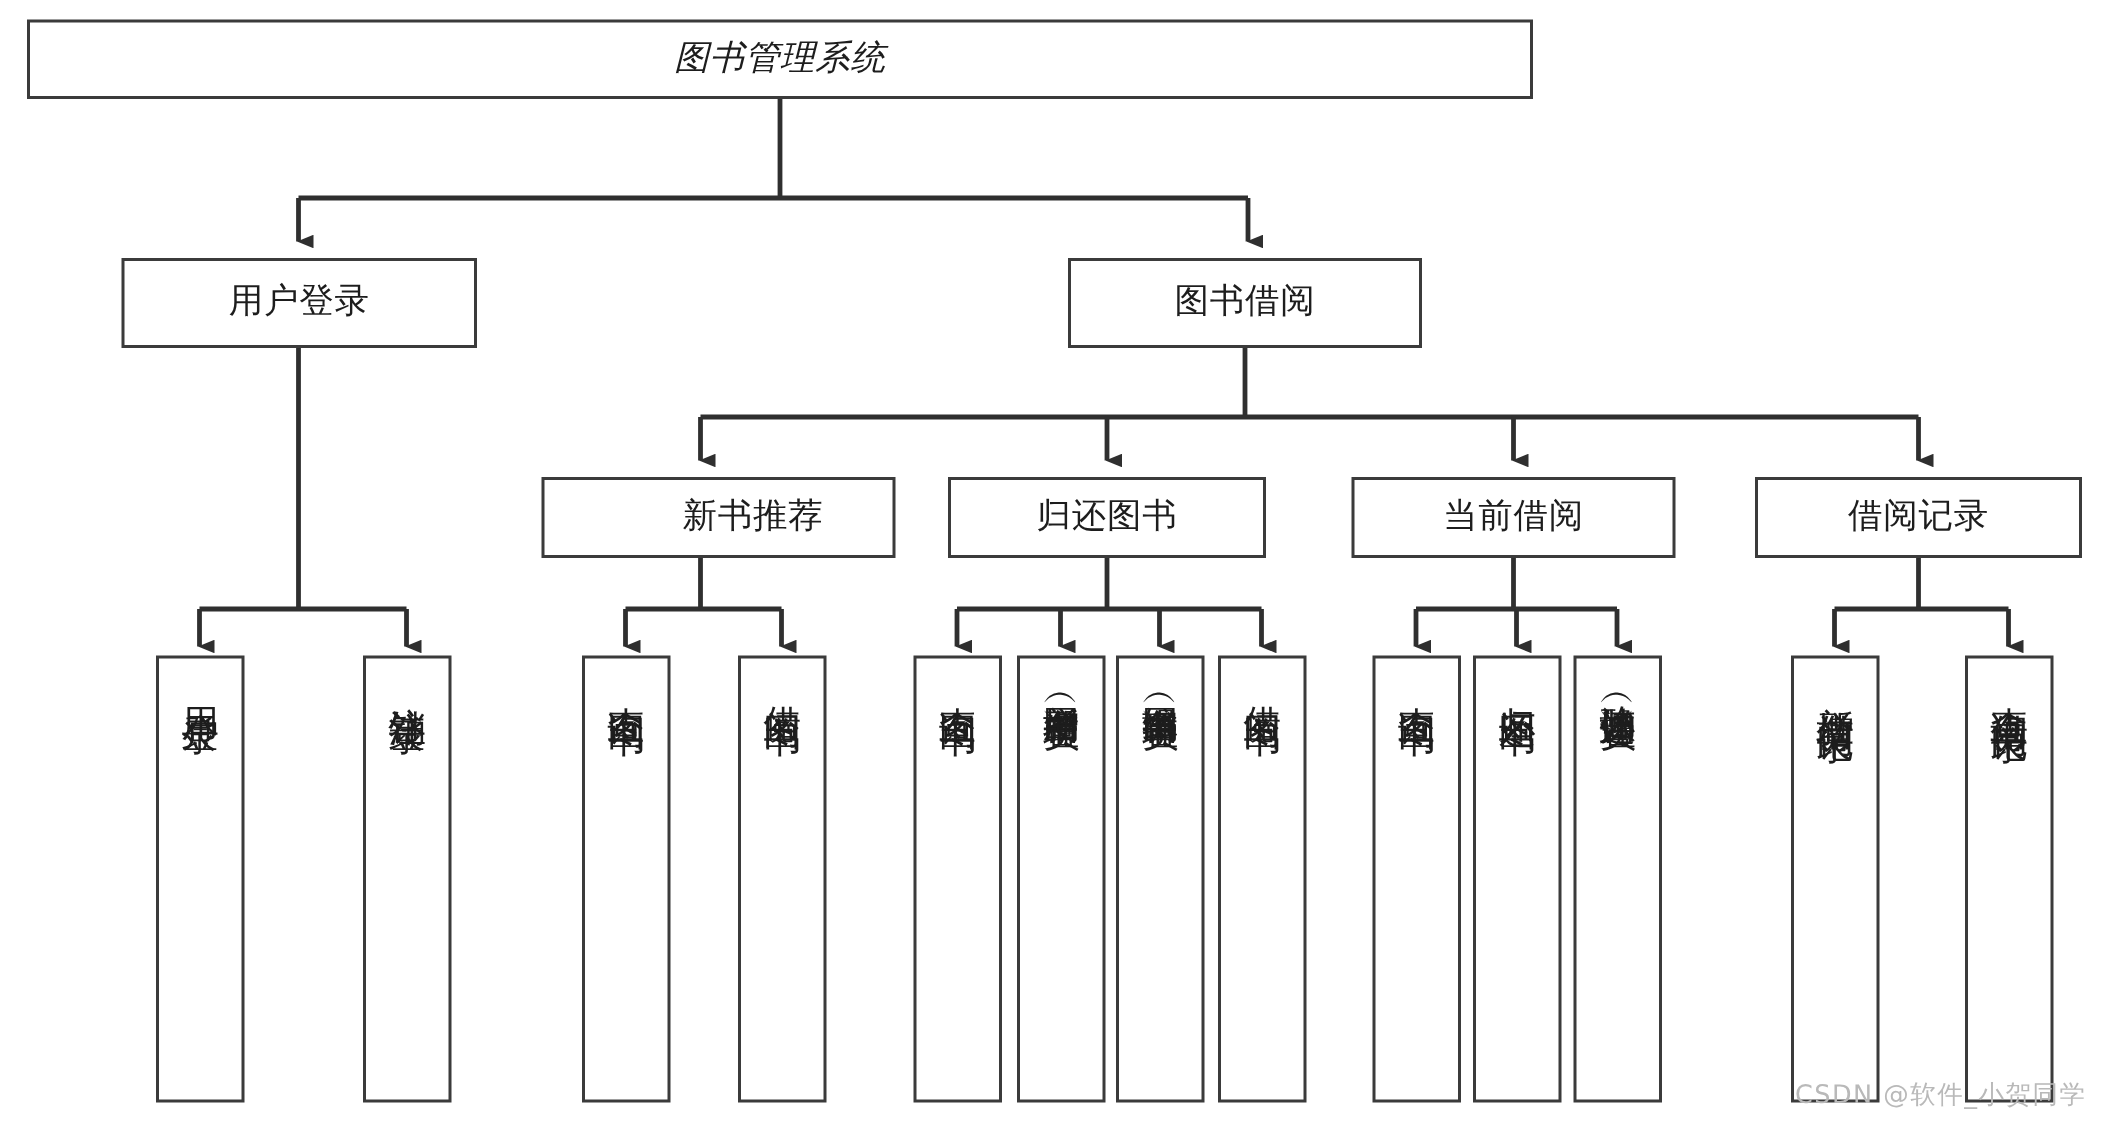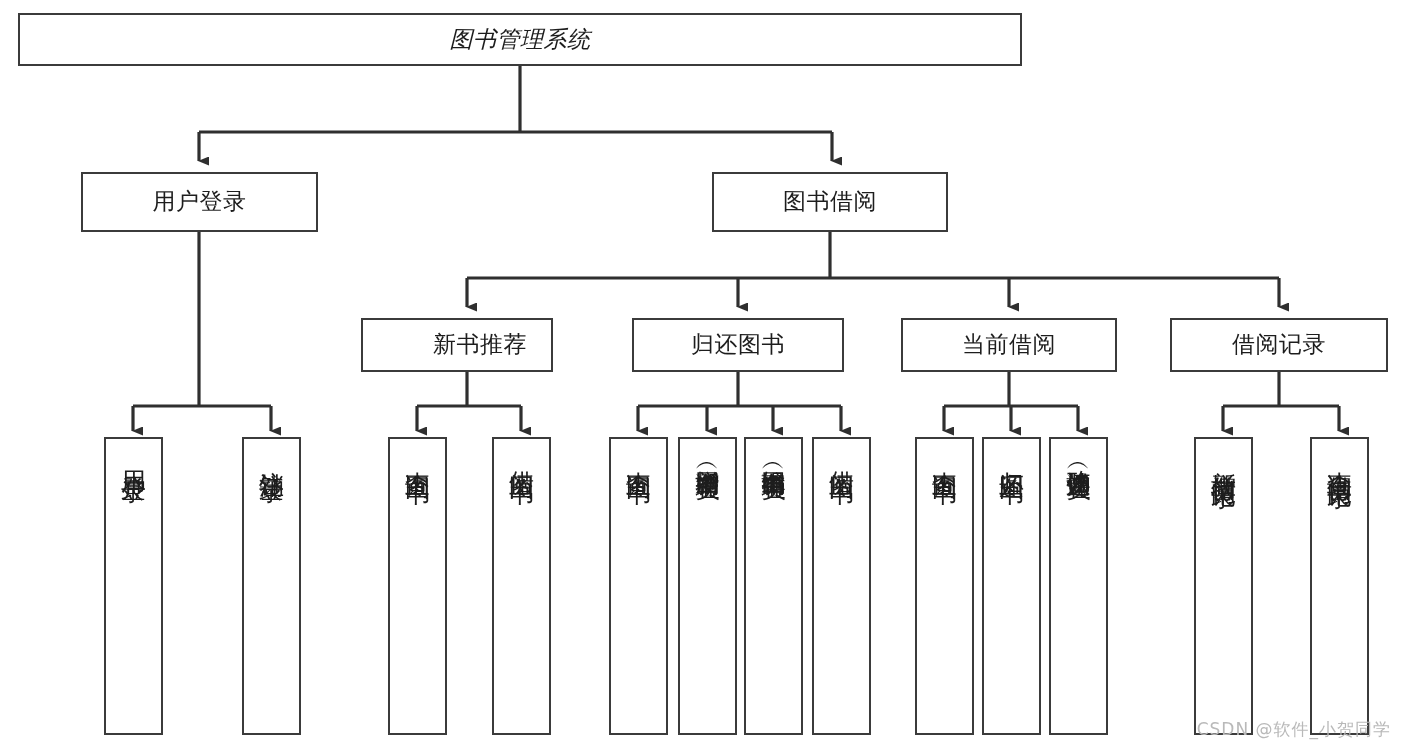--- a/index.html
+++ b/index.html
@@ -122,21 +122,21 @@
   </div>
 
   <div class="node horizontal" style="left:81px;top:172px;width:237px;height:60px;">
     <span class="label">用户登录</span>
   </div>
 
   <div class="node horizontal" style="left:712px;top:172px;width:236px;height:60px;">
     <span class="label">图书借阅</span>
   </div>
 
-  <div class="node horizontal" style="left:361px;top:318px;width:192px;height:54px;padding-left:46px;">
+  <div class="node horizontal" style="left:361px;top:318px;width:236px;height:54px;padding-left:46px;">
     <span class="label">新书推荐</span>
   </div>
 
   <div class="node horizontal" style="left:632px;top:318px;width:212px;height:54px;">
     <span class="label">归还图书</span>
   </div>
 
   <div class="node horizontal" style="left:1170px;top:318px;width:218px;height:54px;">
     <span class="label">借阅记录</span>
   </div>

